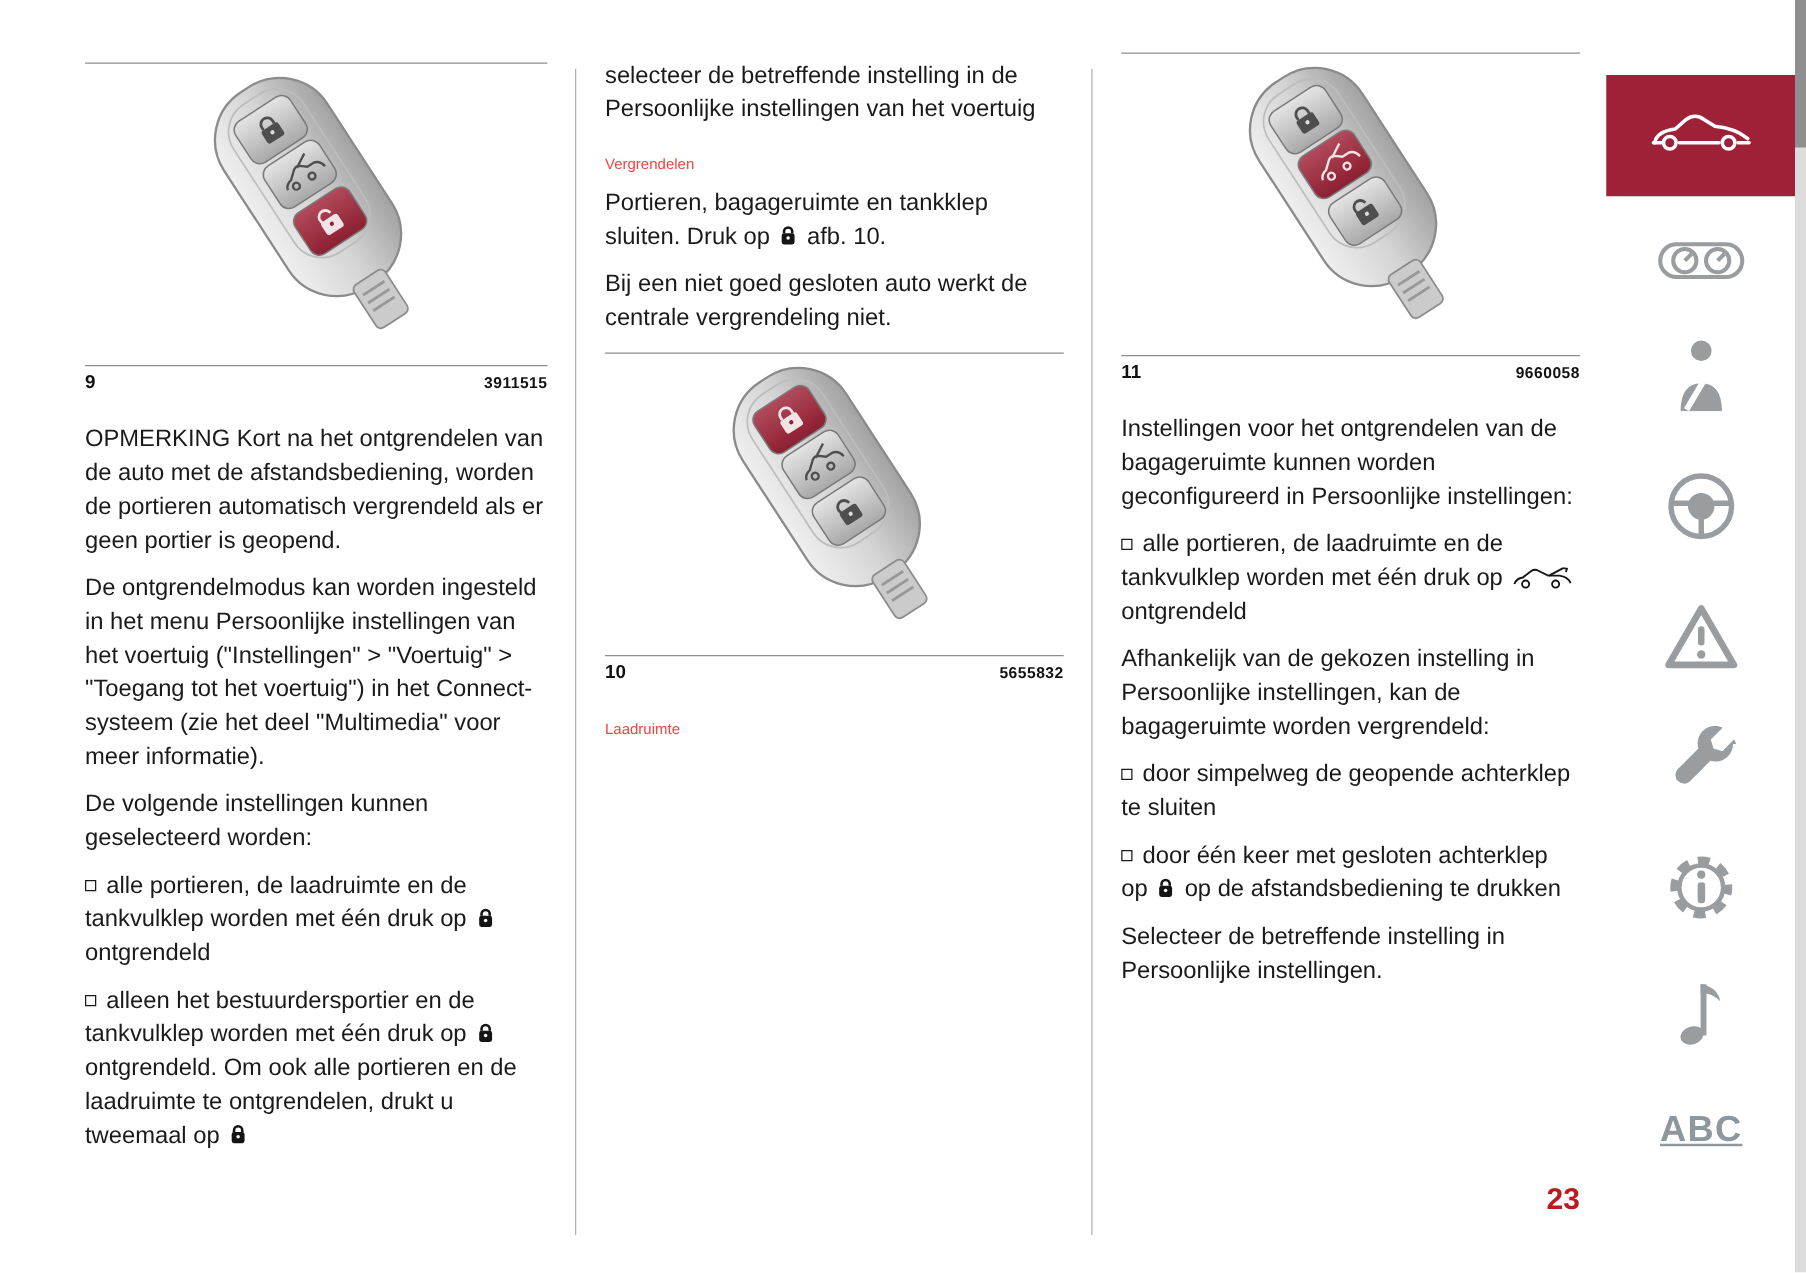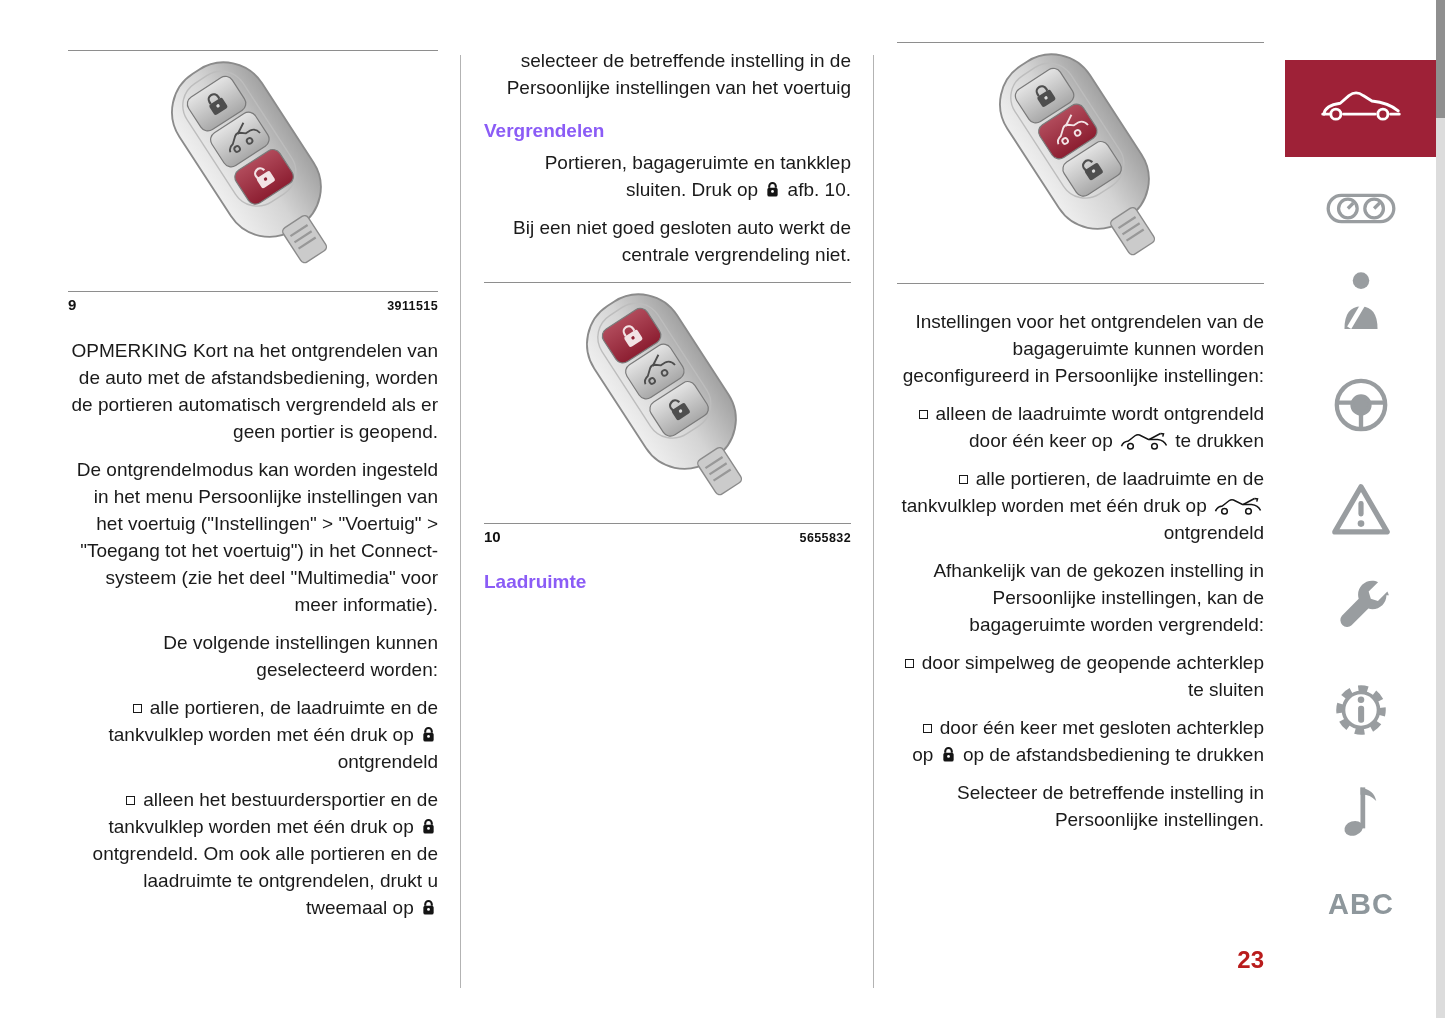--- a/index.html
+++ b/index.html
@@ -10,38 +10,38 @@
   }
   .page { position:absolute; inset:0; background:#fff; }
 
   
   .col { position:absolute; }
   #col1 { left:68px;  top:50px; width:370px; }
   #col2 { left:484px; top:47px; width:367px; }
   #col3 { left:897px; top:42px; width:367px; }
   .vsep { position:absolute; width:1px; background:#b3b3b3; top:55px; height:933px; }
 
-  .body { font-size:19px; line-height:27px; margin-bottom:11px; color:#1a1a1a;text-align:right; }
-  .heading { font-size:19px; line-height:26px; font-weight:bold; color:#8b5cf6; margin:17px 0 5px; }
+  .body { font-size:19px; line-height:27px; margin-bottom:11px; color:#1a1a1a; }
+  .heading { font-size:12px; line-height:26px; font-weight:normal; color:#ef4444; margin:17px 0 5px; }
   .sq { display:inline-block; width:9px; height:9px; border:1.7px solid #1a1a1a; margin-right:8px; vertical-align:1px; }
 
   
   .figure { margin-bottom:24px; }
   .fig-img { border-top:1px solid #8e8e8e; border-bottom:1px solid #8e8e8e; padding:1px 0; text-align:center; }
   .fig-cap { display:flex; justify-content:space-between; align-items:baseline; padding-top:4px; }
   .fig-num  { font-size:15px; font-weight:bold; color:#111; }
   .fig-code { font-size:12.5px; font-weight:bold; letter-spacing:.4px; color:#111; }
 
   .inl { margin:0 2px; }
 
   
   .side-red { position:absolute; left:1285px; top:60px; width:152px; height:97px;
               background:#9e2137; display:flex; align-items:center; justify-content:center; }
   .side-ic  { position:absolute; left:1285px; width:152px; display:flex; justify-content:center; }
-  .abc { font-size:29px; font-weight:bold; color:#8e979c; letter-spacing:1px; }
+  .abc { font-size:29px; font-weight:bold; color:#8e979c; letter-spacing:1px;text-decoration:underline; }
 
   .pageno { position:absolute; left:1150px; top:946px; width:114px; text-align:right;
             font-size:24px; font-weight:bold; color:#b91c1c; }
 
   
   .scroll-track { position:absolute; right:0; top:0; width:9px; height:1018px; background:#dcdcdc; }
   .scroll-thumb { position:absolute; right:0; top:0; width:9px; height:118px; background:#8f8f8f; }
 </style>
 </head>
 <body>
@@ -228,31 +228,26 @@
               <g transform="translate(0 22)">
                 <rect x="-28" y="-21" width="56" height="42" rx="9" fill="url(#gB2)" stroke="#7a7a7a" stroke-width="1.3"></rect>
                 <g transform="rotate(-16)">
                   <path d="M-5.5 -3 v-2.5 a5.5 5.5 0 0 1 11 0 v1" fill="none" stroke="#4e4e4e" stroke-width="2.4"></path>
                 </g>
                 <rect x="-8.5" y="-3" width="17" height="13" rx="2.5" fill="#4e4e4e"></rect>
                 <circle cx="0" cy="2.8" r="1.8" fill="#dddddd"></circle>
               </g>
             </g>
           </svg></div>
+      <div class="fig-cap">
+        <span class="fig-num">11</span>
+        <span class="fig-code">9660058</span>
+      </div>
     </figure>
     <p class="body">Instellingen voor het ontgrendelen van de bagageruimte kunnen worden geconfigureerd in Persoonlijke instellingen:</p>
-    <p class="body"><span class="sq"></span>alleen de laadruimte wordt ontgrendeld door één keer op <svg class="inl" width="48" height="20" viewBox="0 0 64 26" style="vertical-align:-4px">
-          <g fill="none" stroke="#141414" stroke-width="2">
-            <path d="M2 20 q2-6 9-7 l9-7 q3-2 6-1 l12 6 h12 q9 1 12 8"></path>
-            <path d="M39 11 l15-8"></path>
-            <path d="M54 3 l4 .6 -1 3.6"></path>
-            <circle cx="14" cy="20" r="3.8"></circle>
-            <circle cx="46" cy="20" r="3.8"></circle>
-          </g>
-        </svg> te drukken</p>
     <p class="body"><span class="sq"></span>alle portieren, de laadruimte en de tankvulklep worden met één druk op <svg class="inl" width="48" height="20" viewBox="0 0 64 26" style="vertical-align:-4px">
           <g fill="none" stroke="#141414" stroke-width="2">
             <path d="M2 20 q2-6 9-7 l9-7 q3-2 6-1 l12 6 h12 q9 1 12 8"></path>
             <path d="M39 11 l15-8"></path>
             <path d="M54 3 l4 .6 -1 3.6"></path>
             <circle cx="14" cy="20" r="3.8"></circle>
             <circle cx="46" cy="20" r="3.8"></circle>
           </g>
         </svg> ontgrendeld</p>
     <p class="body">Afhankelijk van de gekozen instelling in Persoonlijke instellingen, kan de bagageruimte worden vergrendeld:</p>

